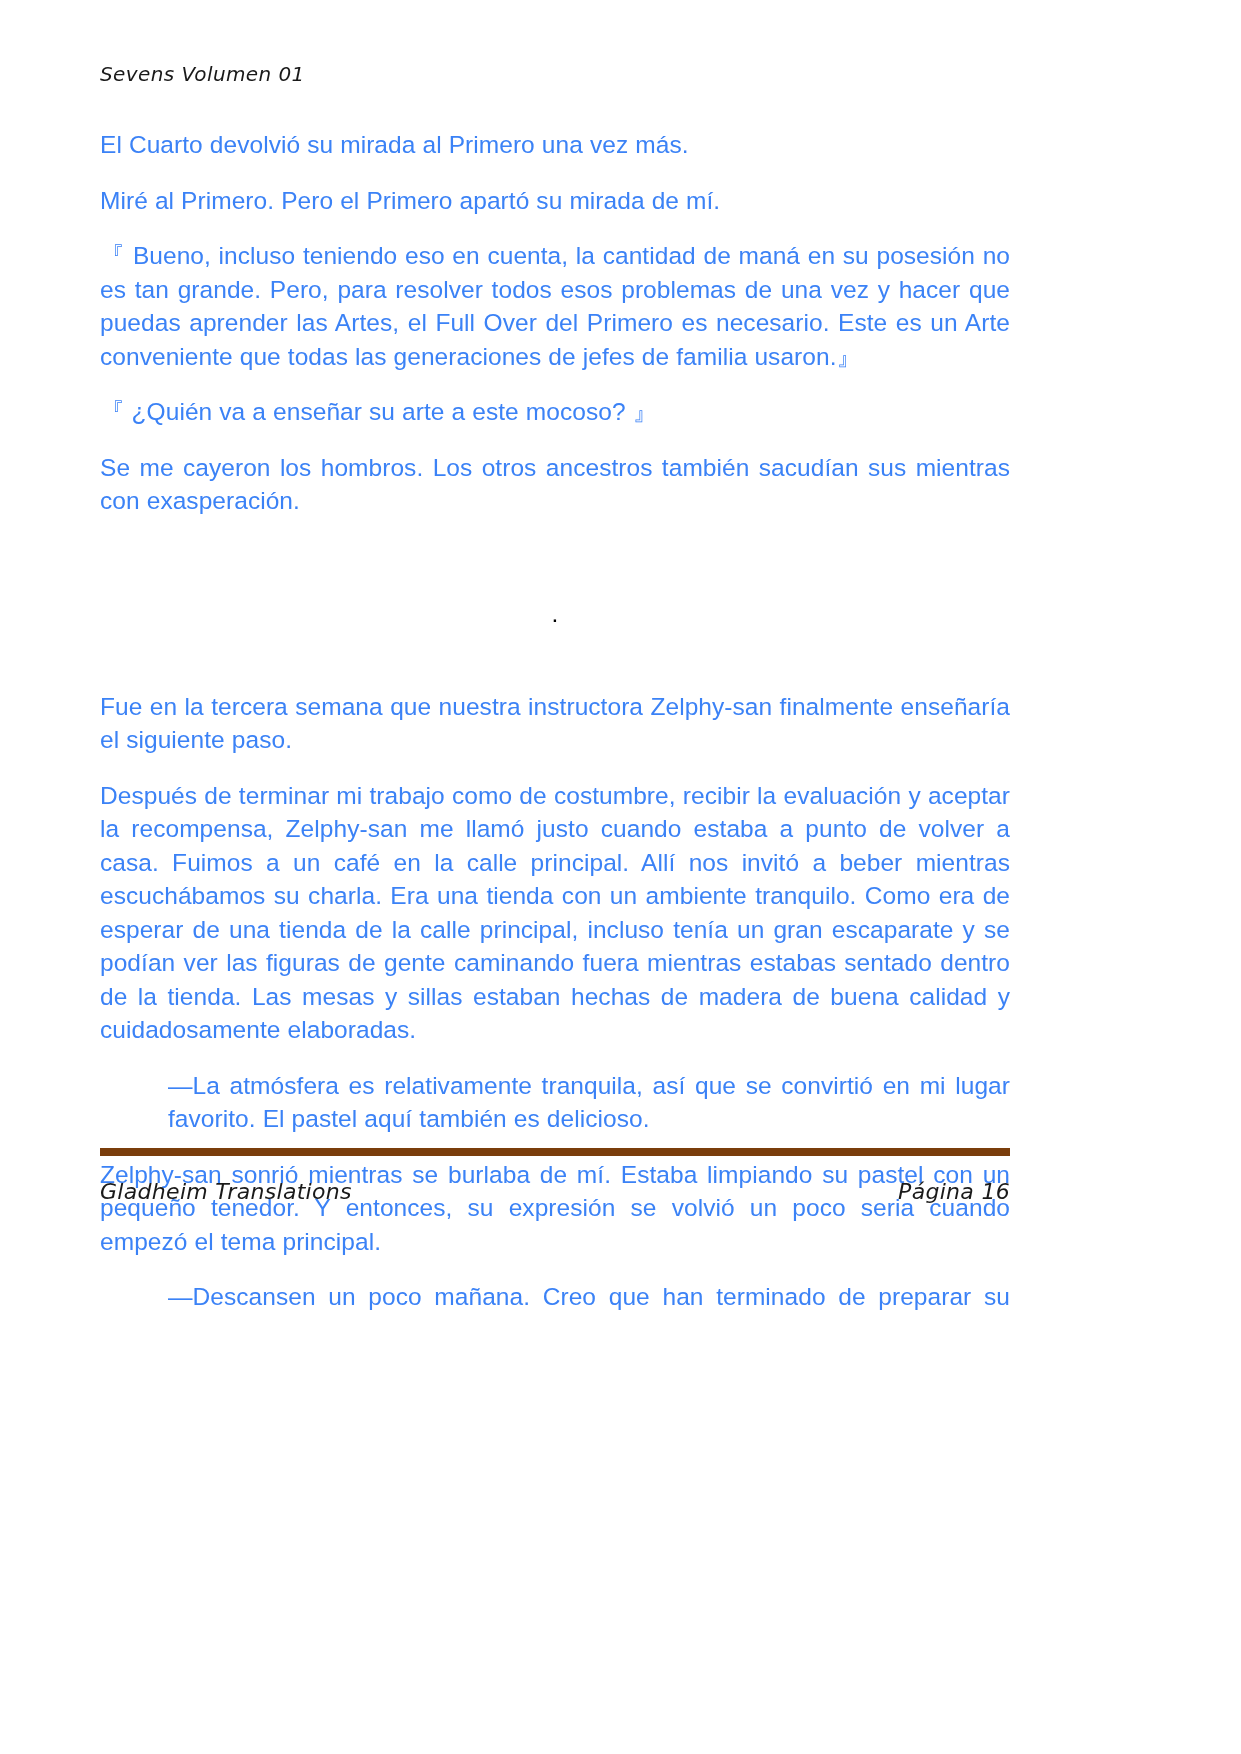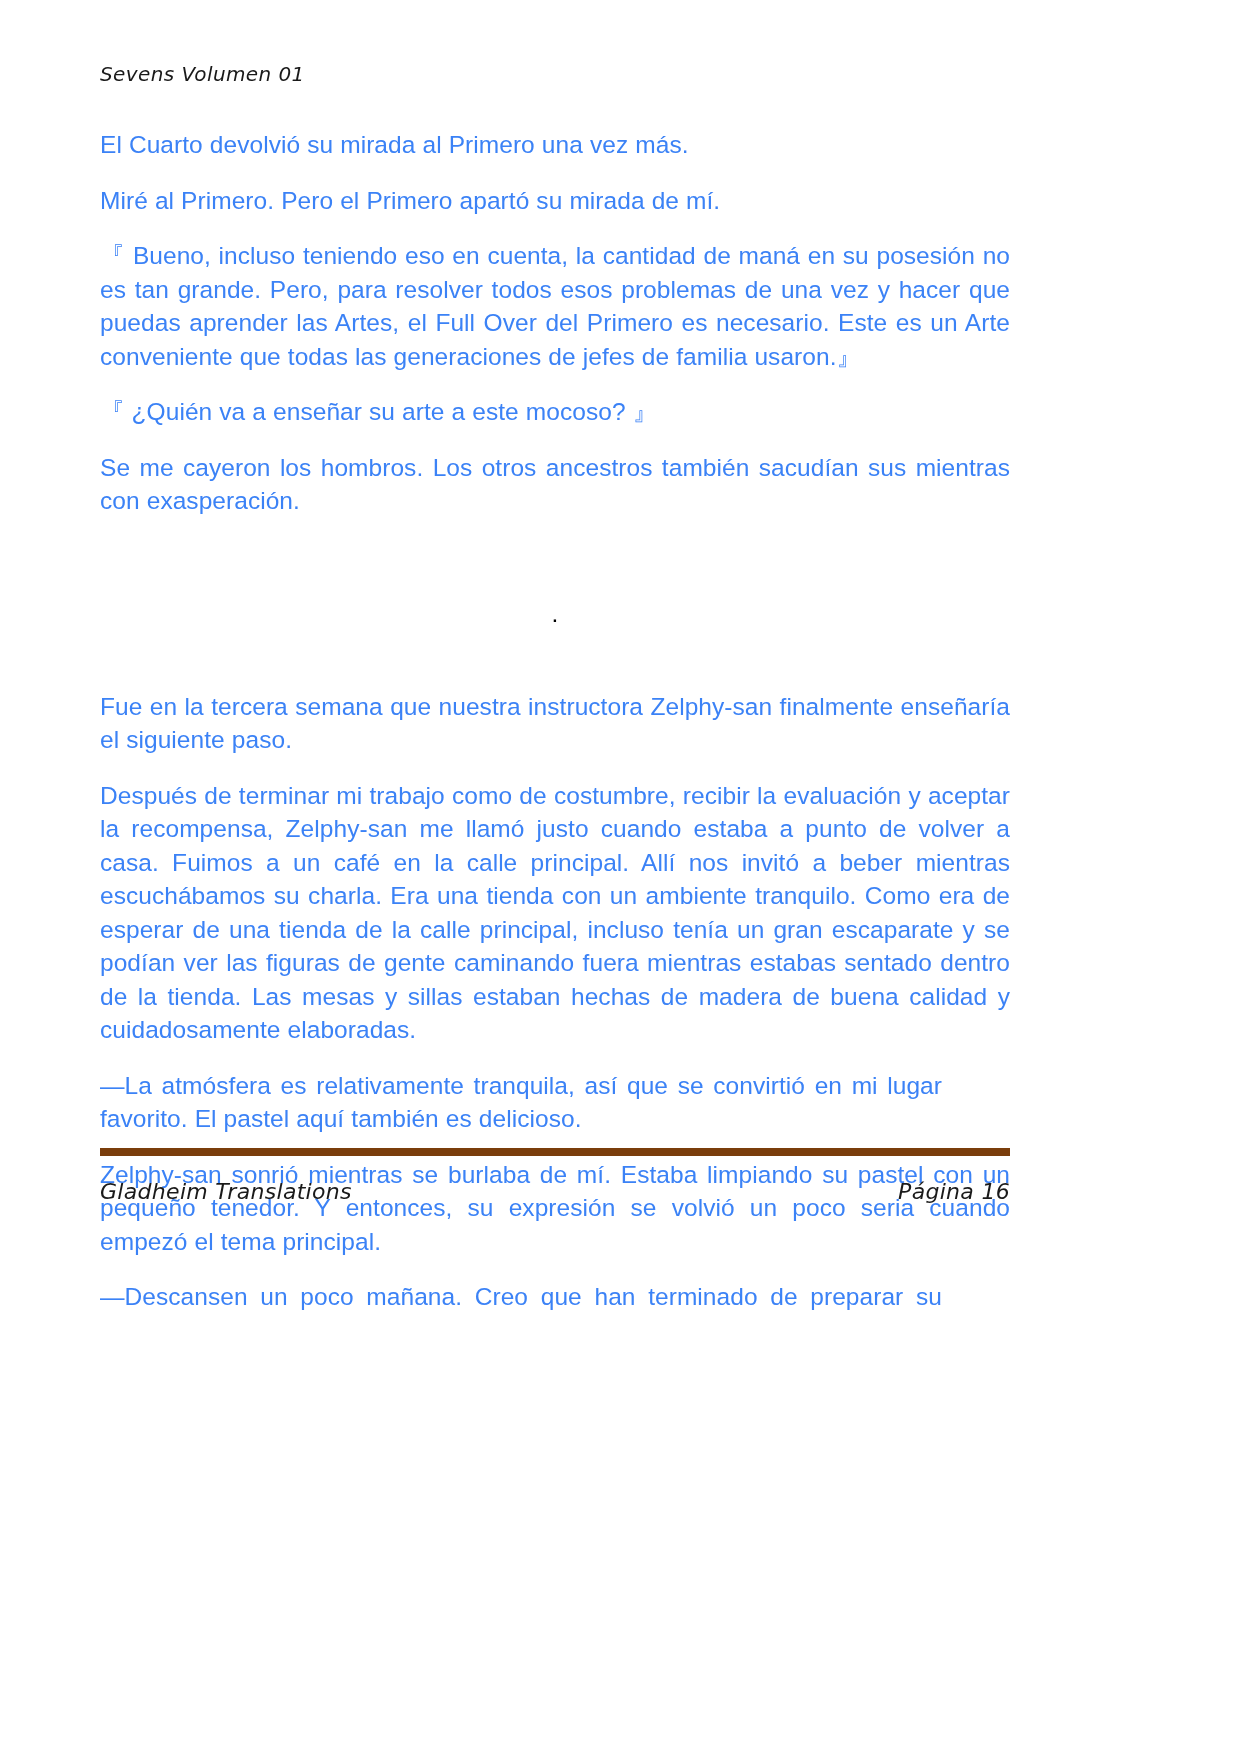--- a/index.html
+++ b/index.html
@@ -59,20 +59,21 @@
   
   p.para.quote-open {
     text-indent: 0;
   }
 
   
   p.para.single { text-align: left; }
 
   
   p.para.dialogue {
+    margin-left: 68px;
     width: 842px;
   }
 
   
   .scene-break {
     position: relative;
     height: 150px;
     margin: 0;
   }
   .scene-break .dot {

